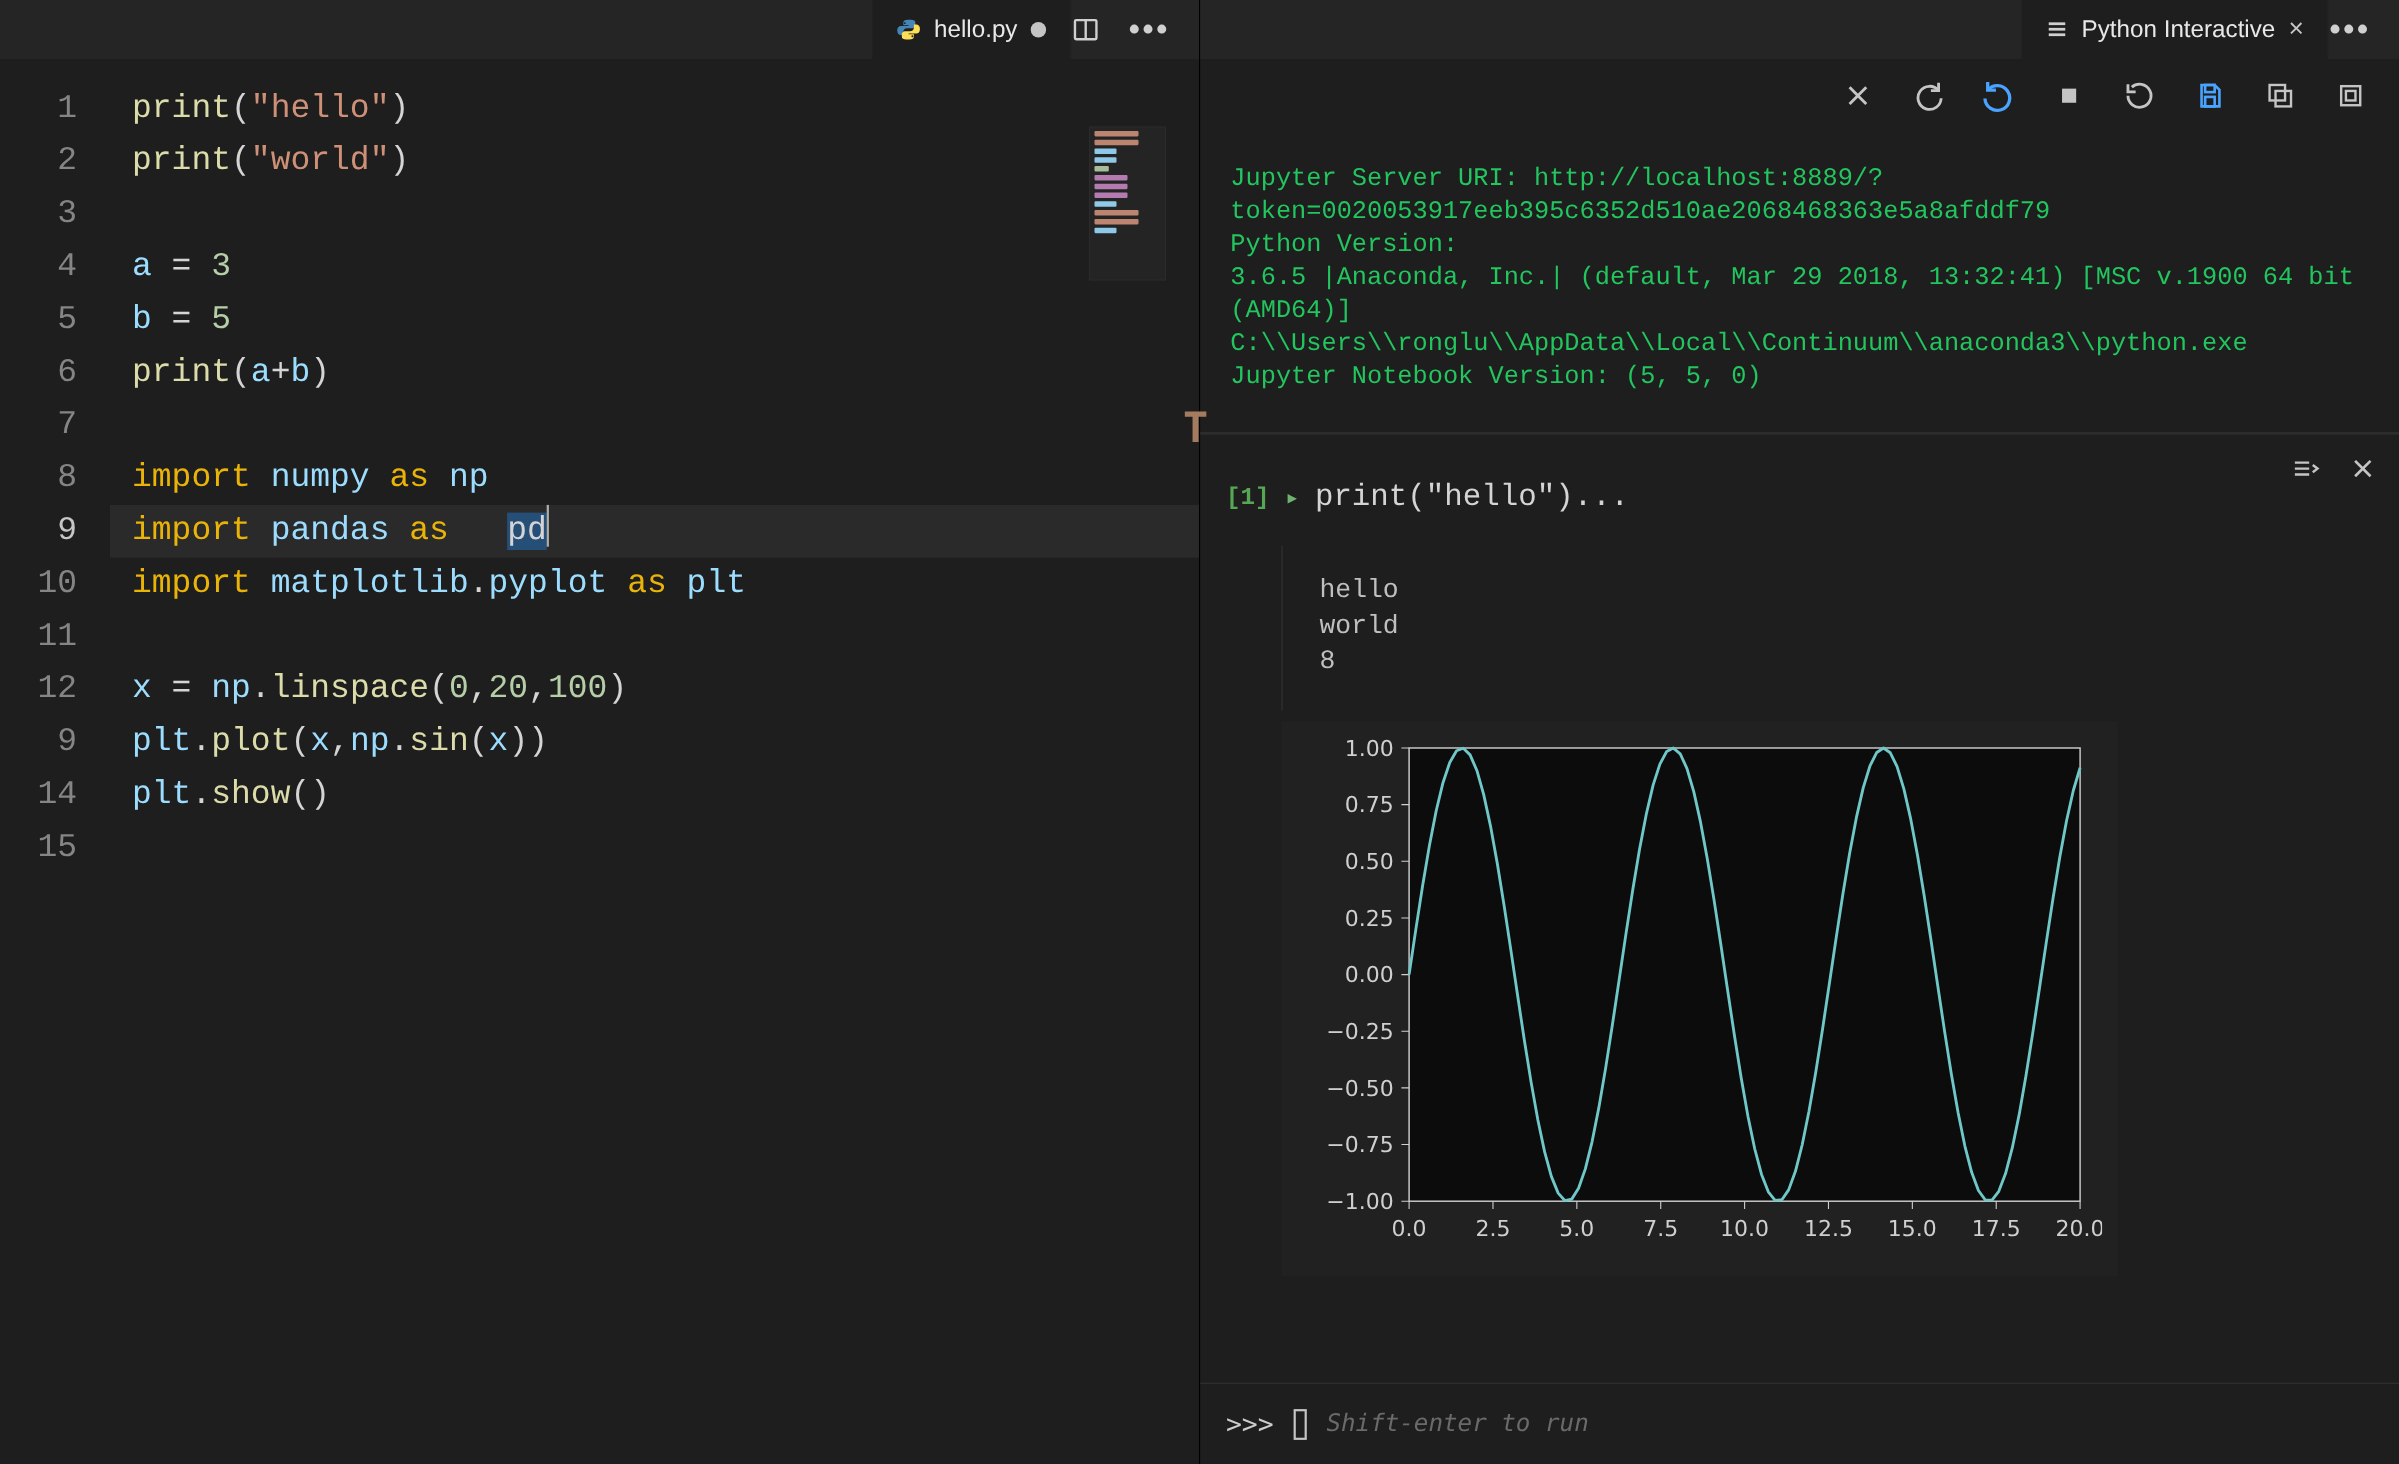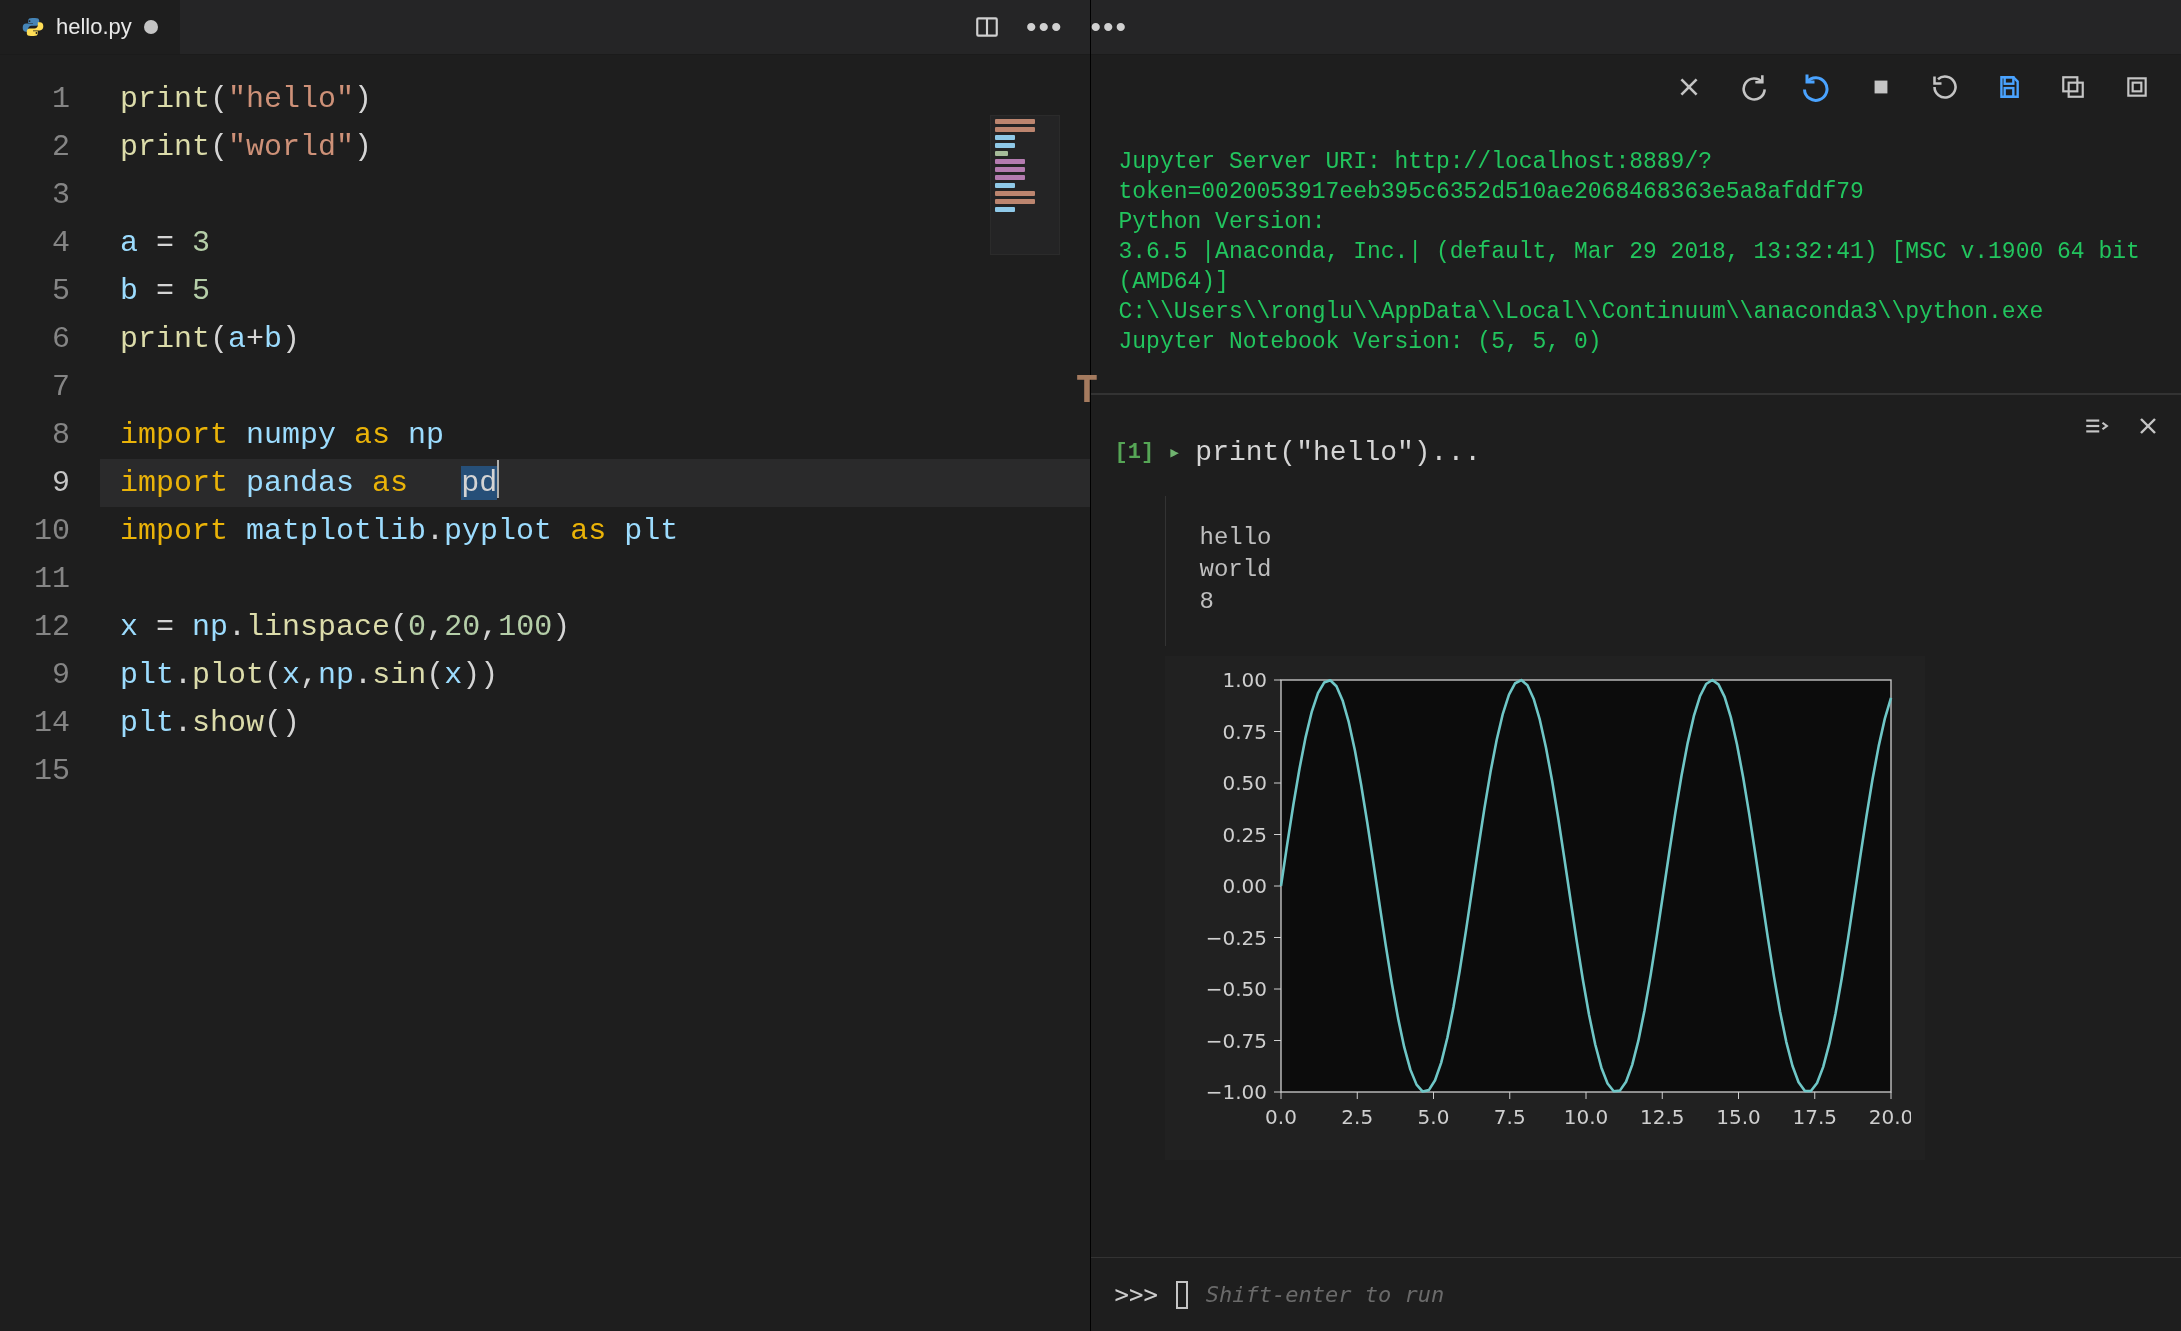--- a/index.html
+++ b/index.html
@@ -31,21 +31,21 @@
     background: #1e1e1e;
     min-width: 0;
   }
 
   
   .tabbar {
     height: 55px;
     background: #252526;
     display: flex;
     align-items: stretch;
-    justify-content: space-between;
+    justify-content: flex-end;
     border-bottom: 1px solid #1b1b1b;
   }
   .tabs { display: flex; align-items: stretch; }
   .tab {
     display: flex;
     align-items: center;
     gap: 12px;
     padding: 0 22px;
     background: #1e1e1e;
     border-right: 1px solid #252526;
@@ -296,20 +296,33 @@
           <div class="mm-line mm-c2"></div>
         <div class="mm-line mm-c2"></div>
           <div class="mm-line mm-c3"></div>
       </div>
       <div class="type-indicator">T</div>
     </div>
   </div>
 
   <div class="interactive-pane">
     <div class="tabbar">
+      <div class="tabs">
+        <div class="tab">
+          <span class="panel-icon">
+            <svg width="20" height="20" viewBox="0 0 24 24" fill="#d0d0d0">
+                <rect x="3" y="4" width="18" height="3"></rect>
+                <rect x="3" y="10" width="18" height="3"></rect>
+                <rect x="3" y="16" width="18" height="3"></rect>
+              </svg>
+          </span>
+          <span>Python Interactive</span>
+          <span class="close">×</span>
+        </div>
+      </div>
       <div class="tabbar-actions">
         <span class="act ellipsis">•••</span>
       </div>
     </div>
 
     <div class="interactive-toolbar">
       <span class="tbtn">
         <svg width="26" height="26" viewBox="0 0 24 24" stroke="#c5c5c5" stroke-width="2.4">
             <line x1="5" y1="5" x2="19" y2="19"></line>
             <line x1="19" y1="5" x2="5" y2="19"></line>

